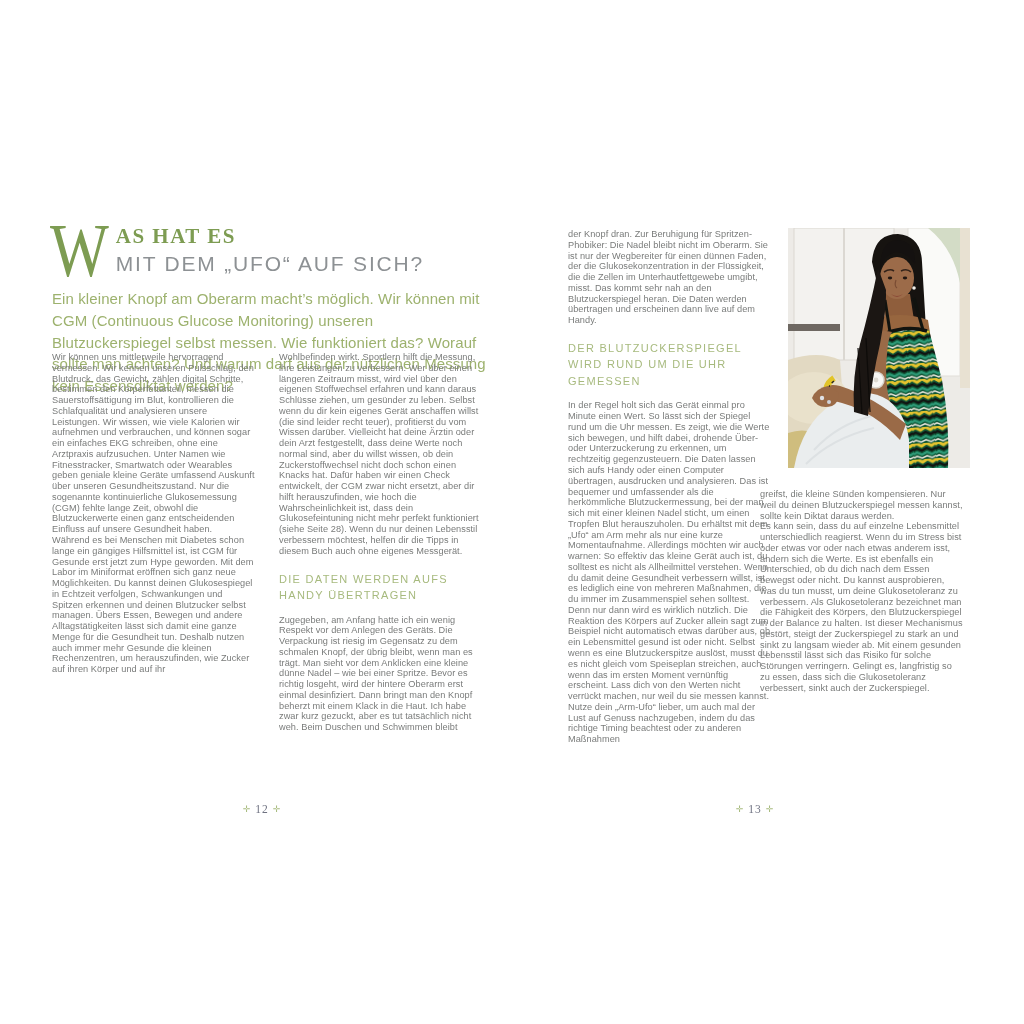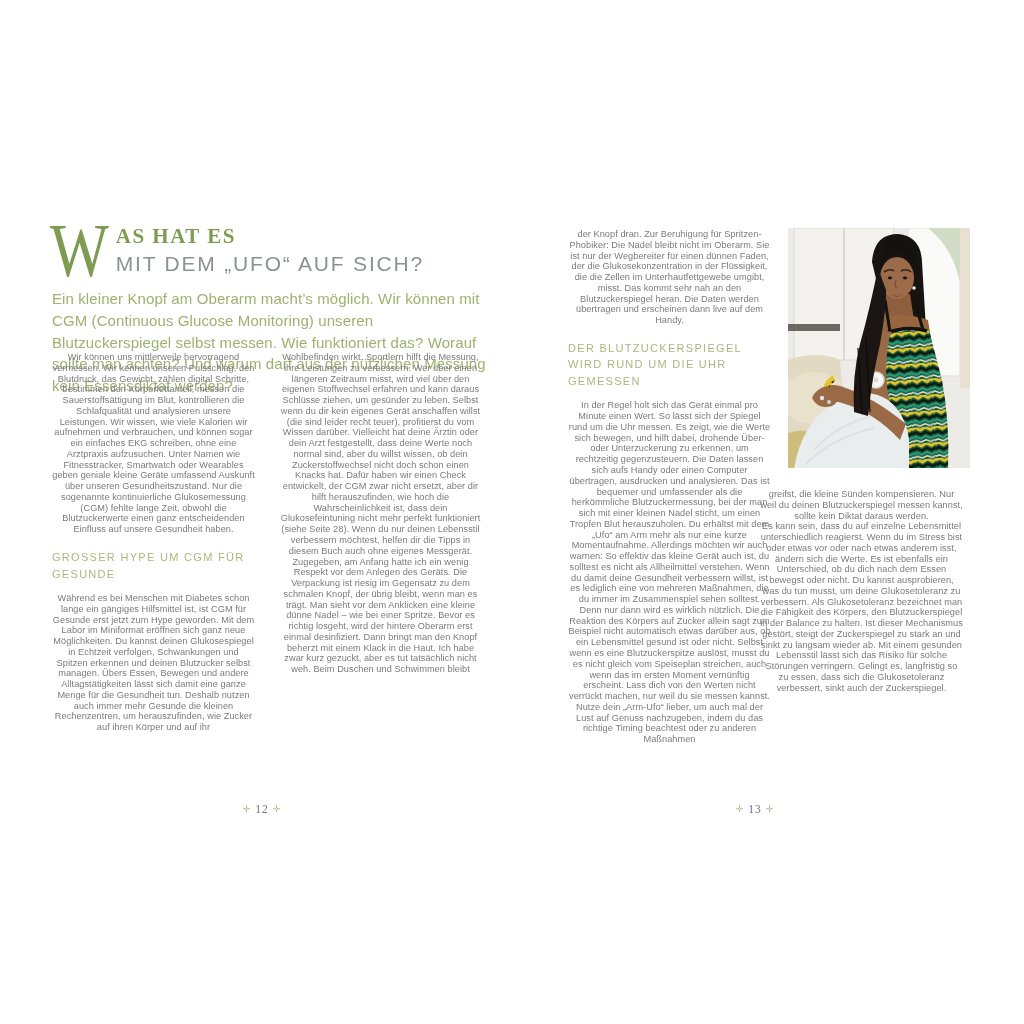--- a/index.html
+++ b/index.html
@@ -27,21 +27,21 @@
   }
 
   
   .intro {
     position:absolute; left:52px; top:288px; width:434px; margin:0;
     color:#9db26e; font-size:15px; line-height:1.45; letter-spacing:0.1px;
   }
 
   
   .col { position:absolute; width:203px; color:#797b7a; font-size:9.2px; line-height:1.17; letter-spacing:0.05px; }
-  .col p { margin:0;text-align:center; }
+  .col p { margin:0; }
   .heading {
     font-weight:400; font-size:11px; letter-spacing:1.3px; color:#a7ba7e;
     line-height:1.5; margin:14px 0 11px 0;
   }
   .col1 { left:52px;  top:352px; }
   .col2 { left:263px; top:352px;margin-left:16px; }
   .col3 { left:568px; top:229px; }
   .col4 { left:760px; top:489px; }
 
   
@@ -70,26 +70,26 @@
       <div class="title-lines">
         <div class="title-line1">AS HAT ES</div>
         <div class="title-line2">MIT DEM „UFO“ AUF SICH?</div>
       </div>
     </header>
 
     <p class="intro">Ein kleiner Knopf am Oberarm macht’s möglich. Wir können mit CGM (Continuous Glucose Monitoring) unseren Blutzuckerspiegel selbst messen. Wie funktioniert das? Worauf sollte man achten? Und warum darf aus der nützlichen Messung kein Essensdiktat werden?</p>
 
     <div class="col col1">
       <p>Wir können uns mittlerweile hervorragend vermessen. Wir kennen unseren Pulsschlag, den Blutdruck, das Gewicht, zählen digital Schritte, bestimmen den Körperfettanteil, messen die Sauerstoffsättigung im Blut, kontrollieren die Schlafqualität und analysieren unsere Leistungen. Wir wissen, wie viele Kalorien wir aufnehmen und verbrauchen, und können sogar ein einfaches EKG schreiben, ohne eine Arztpraxis aufzusuchen. Unter Namen wie Fitnesstracker, Smartwatch oder Wearables geben geniale kleine Geräte umfassend Auskunft über unseren Gesundheitszustand. Nur die sogenannte kontinuierliche Glukosemessung (CGM) fehlte lange Zeit, obwohl die Blutzuckerwerte einen ganz entscheidenden Einfluss auf unsere Gesundheit haben.</p>
-      <h3 class="heading">GROSSER HYPE UM CGM FÜR GESUNDE</h3>
       <p>Während es bei Menschen mit Diabetes schon lange ein gängiges Hilfsmittel ist, ist CGM für Gesunde erst jetzt zum Hype geworden. Mit dem Labor im Miniformat eröffnen sich ganz neue Möglichkeiten. Du kannst deinen Glukosespiegel in Echtzeit verfolgen, Schwankungen und Spitzen erkennen und deinen Blutzucker selbst managen. Übers Essen, Bewegen und andere Alltagstätigkeiten lässt sich damit eine ganze Menge für die Gesundheit tun. Deshalb nutzen auch immer mehr Gesunde die kleinen Rechenzentren, um herauszufinden, wie Zucker auf ihren Körper und auf ihr</p>
     </div>
 
     <div class="col col2">
       <p>Wohlbefinden wirkt. Sportlern hilft die Messung, ihre Leistungen zu verbessern. Wer über einen längeren Zeitraum misst, wird viel über den eigenen Stoffwechsel erfahren und kann daraus Schlüsse ziehen, um gesünder zu leben. Selbst wenn du dir kein eigenes Gerät anschaffen willst (die sind leider recht teuer), profitierst du vom Wissen darüber. Vielleicht hat deine Ärztin oder dein Arzt festgestellt, dass deine Werte noch normal sind, aber du willst wissen, ob dein Zuckerstoffwechsel nicht doch schon einen Knacks hat. Dafür haben wir einen Check entwickelt, der CGM zwar nicht ersetzt, aber dir hilft herauszufinden, wie hoch die Wahrscheinlichkeit ist, dass dein Glukosefeintuning nicht mehr perfekt funktioniert (siehe Seite 28). Wenn du nur deinen Lebensstil verbessern möchtest, helfen dir die Tipps in diesem Buch auch ohne eigenes Messgerät.</p>
+      <h3 class="heading">DIE DATEN WERDEN AUFS HANDY ÜBERTRAGEN</h3>
       <p>Zugegeben, am Anfang hatte ich ein wenig Respekt vor dem Anlegen des Geräts. Die Verpackung ist riesig im Gegensatz zu dem schmalen Knopf, der übrig bleibt, wenn man es trägt. Man sieht vor dem Anklicken eine kleine dünne Nadel – wie bei einer Spritze. Bevor es richtig losgeht, wird der hintere Oberarm erst einmal desinfiziert. Dann bringt man den Knopf beherzt mit einem Klack in die Haut. Ich habe zwar kurz gezuckt, aber es tut tatsächlich nicht weh. Beim Duschen und Schwimmen bleibt</p>
     </div>
 
     <div class="pagenum pagenum-left">
       <span class="orn">✛</span><span>12</span><span class="orn">✛</span>
     </div>
   </section>
 
   <section>
 

